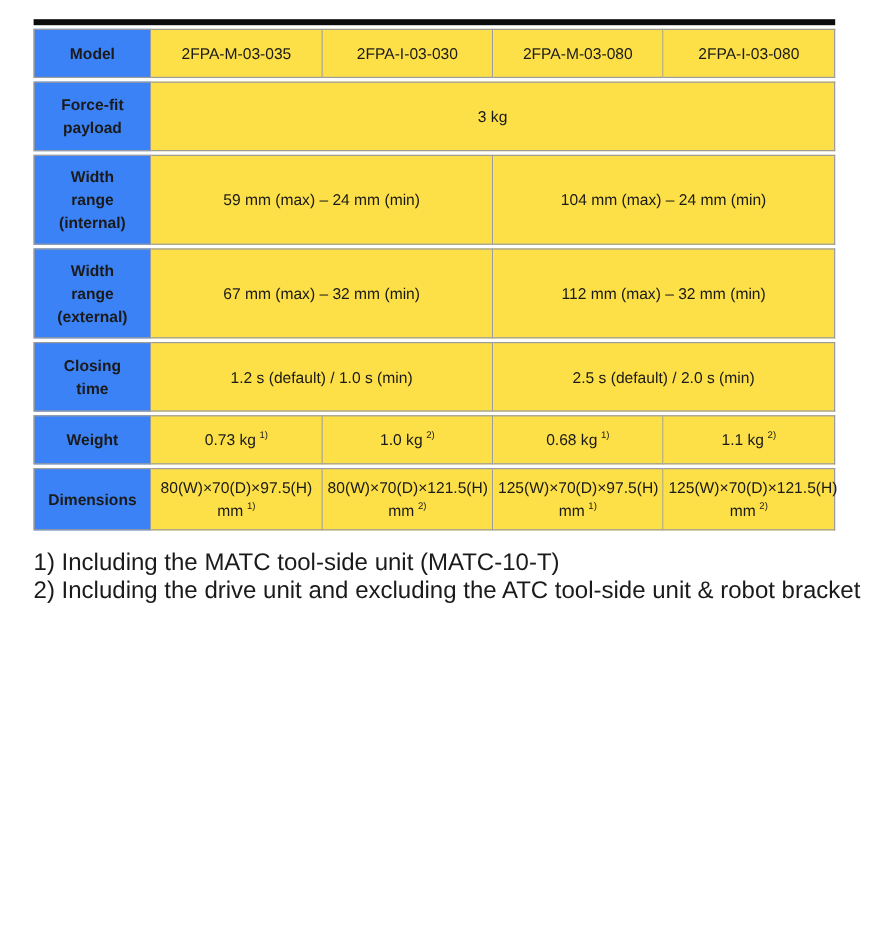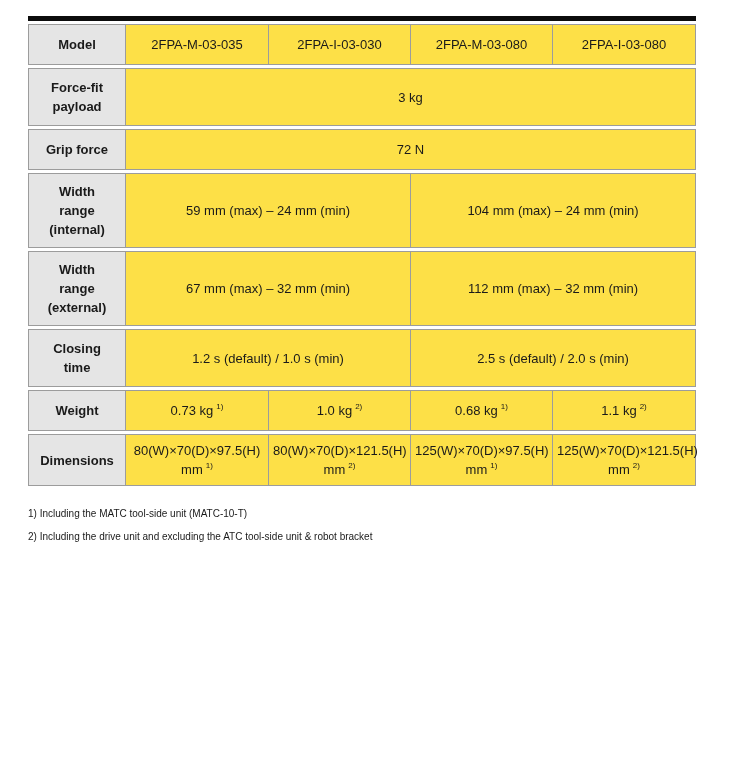--- a/index.html
+++ b/index.html
@@ -31,21 +31,21 @@
   .cell {
     border: 1px solid #9c9c9c;
     box-sizing: border-box;
     text-align: center;
     vertical-align: middle;
     font-size: 13px;
     line-height: 19px;
   }
   .cell + .cell { border-left: 0; }
   th.label {
-    background: #e5e5e5;
+    background: #3b82f6;
     font-weight: 700;
     white-space: pre-line;
   }
   td.data {
     background: #fde047;
     font-weight: 400;
   }
   tr.pad-s .cell { padding: 10px 8px; }
   tr.pad-m .cell { padding: 9px 8px; }
   tr.pad-l .cell { padding: 8px 8px; }
@@ -53,21 +53,21 @@
   sup.note {
     font-size: 8px;
     line-height: 0;
     vertical-align: 6px;
     margin-left: 3px;
     font-weight: 400;
   }
   .dim-line2 { display: block; }
   .footnotes {
     margin-top: 13px;
-    font-size: 10px;
+    font-size: 20px;
     line-height: 23px;
   }
   .footnotes p { margin: 0; }
 </style>
 </head>
 <body>
 
 <div class="page">
   <div class="table-wrap">
     <div class="top-bar"></div>
@@ -91,24 +91,20 @@
 
 
       <tr class="pad-m">
         <th class="cell label">Force-fit
 payload</th>
         <td class="cell data" colspan="4">3 kg</td>
       </tr>
 
 
 
-      <tr class="pad-s">
-        <th class="cell label">Grip force</th>
-        <td class="cell data" colspan="4">72 N</td>
-      </tr>
 
       <tr class="pad-l">
         <th class="cell label">Width
 range
 (internal)</th>
         <td class="cell data" colspan="2">59 mm (max) – 24 mm (min)</td>
         <td class="cell data" colspan="2">104 mm (max) – 24 mm (min)</td>
       </tr>
 
       <tr class="pad-l">

